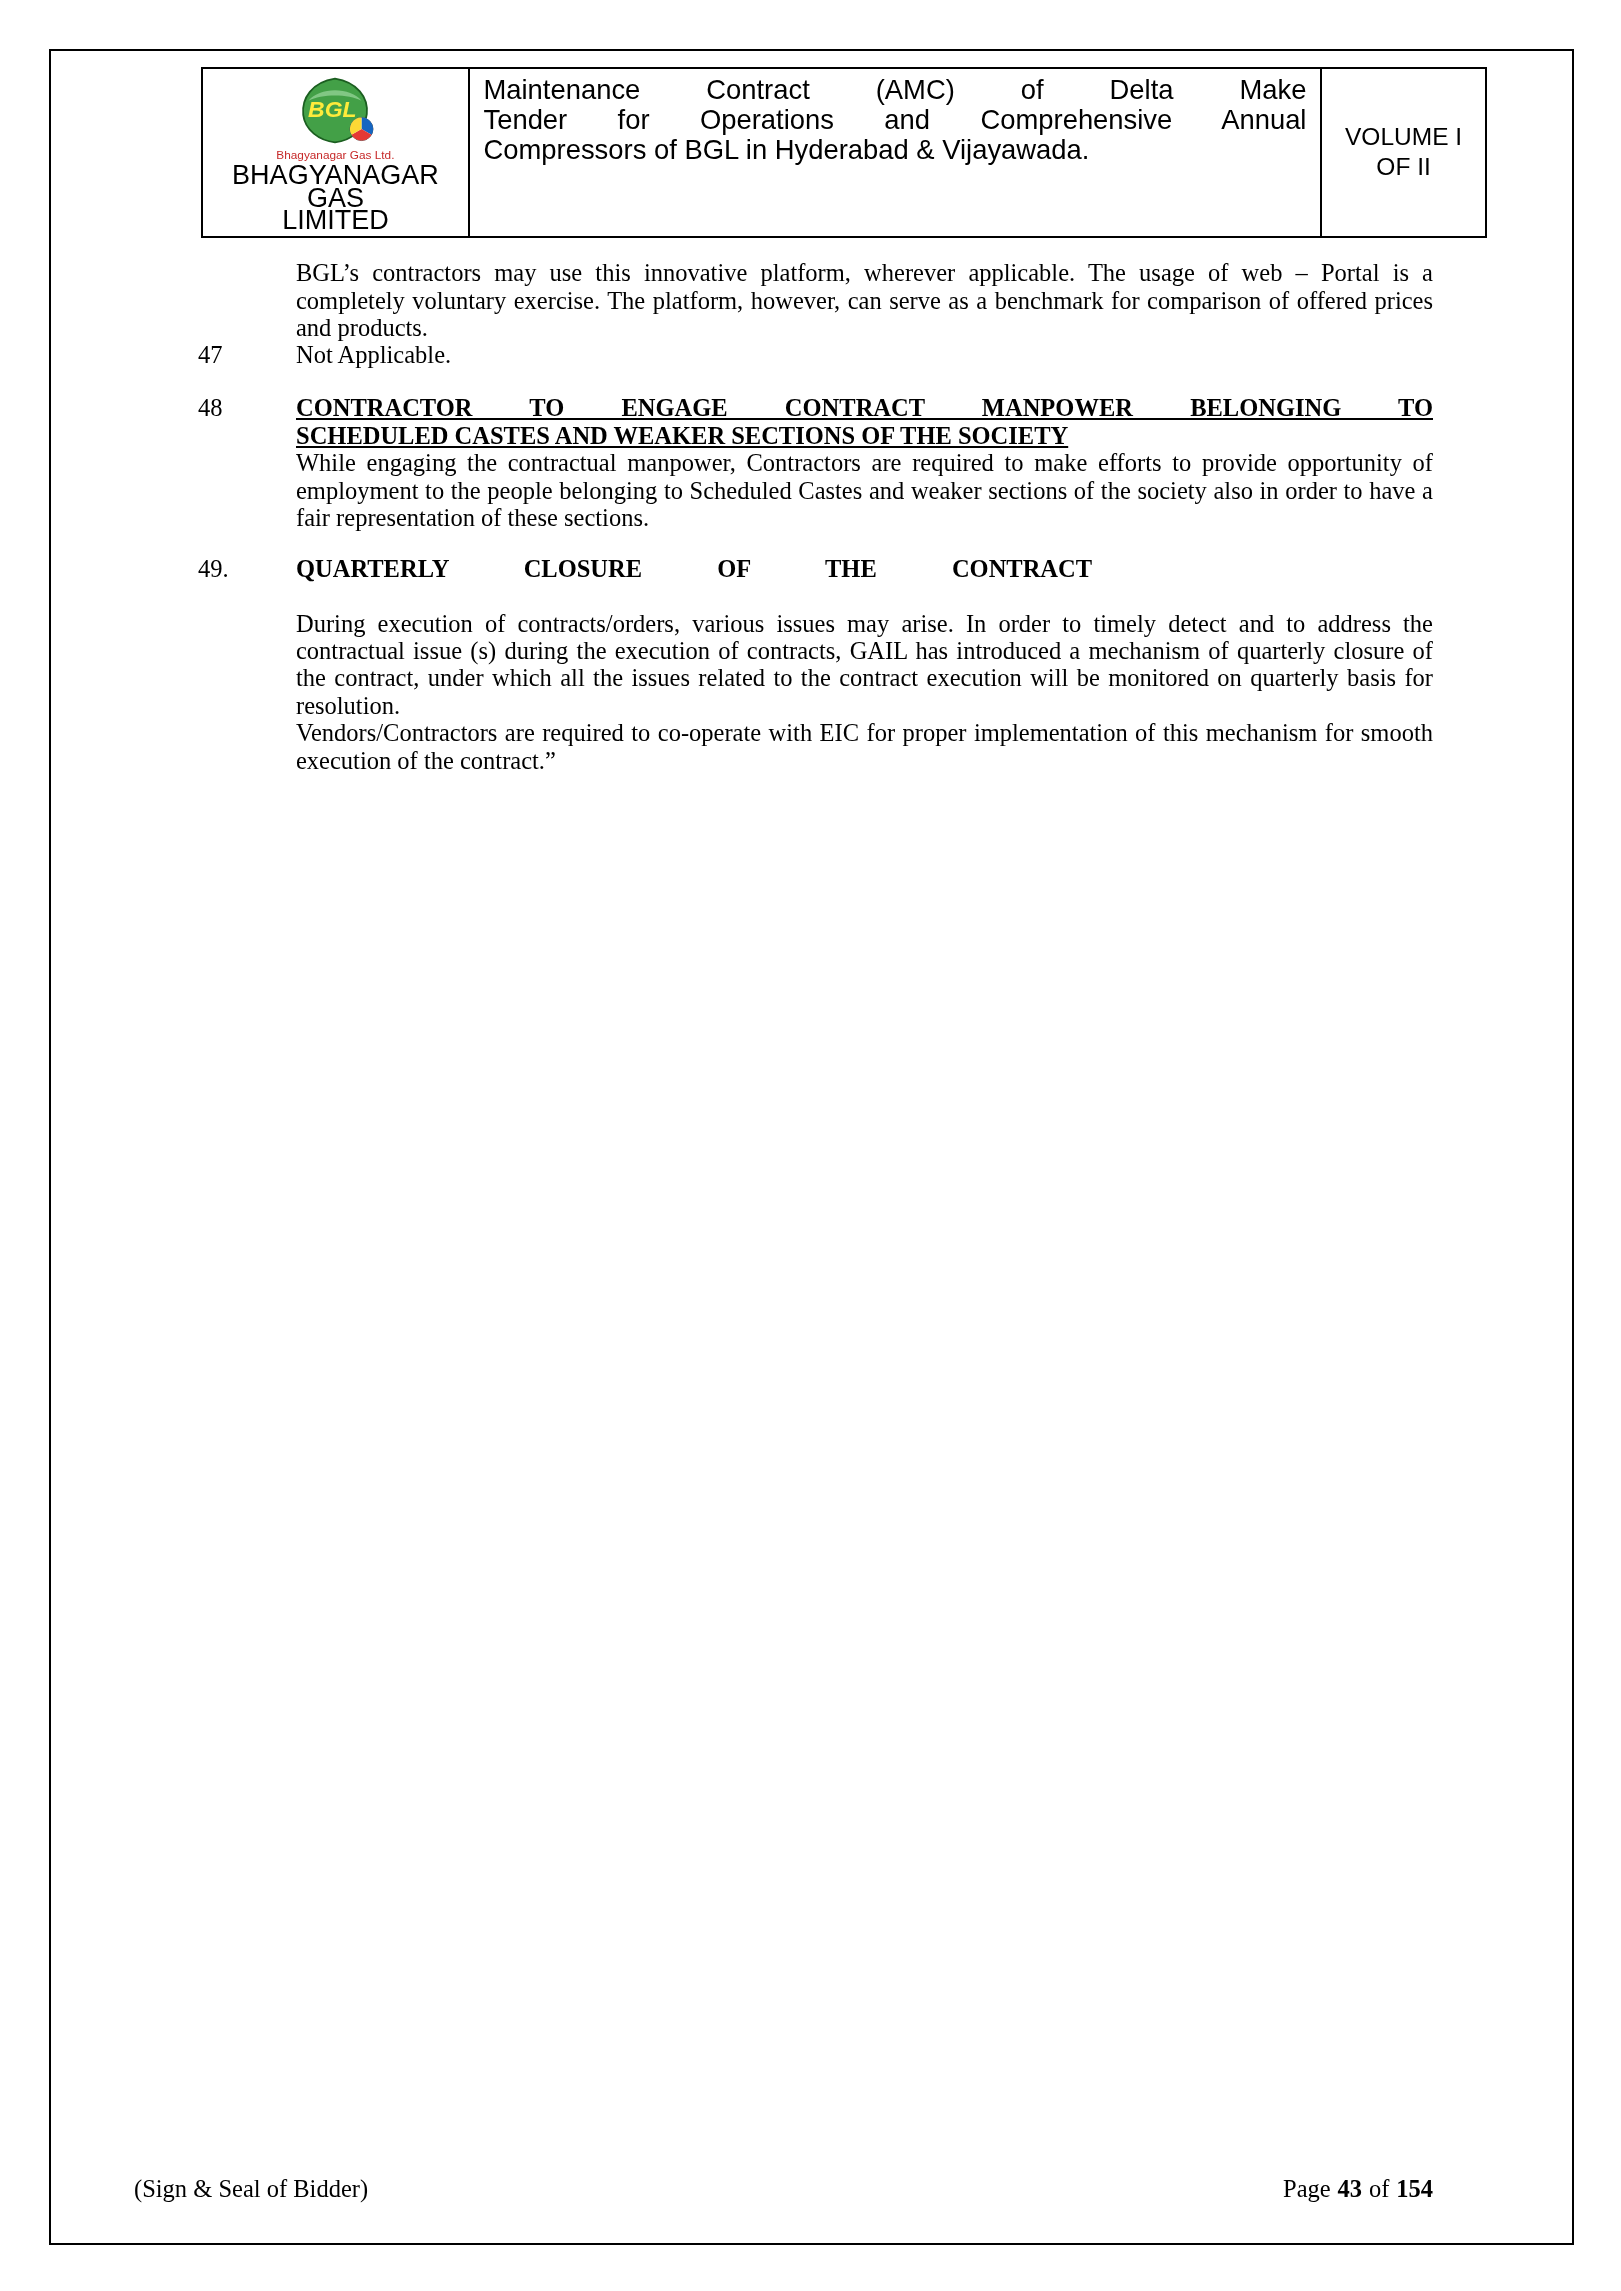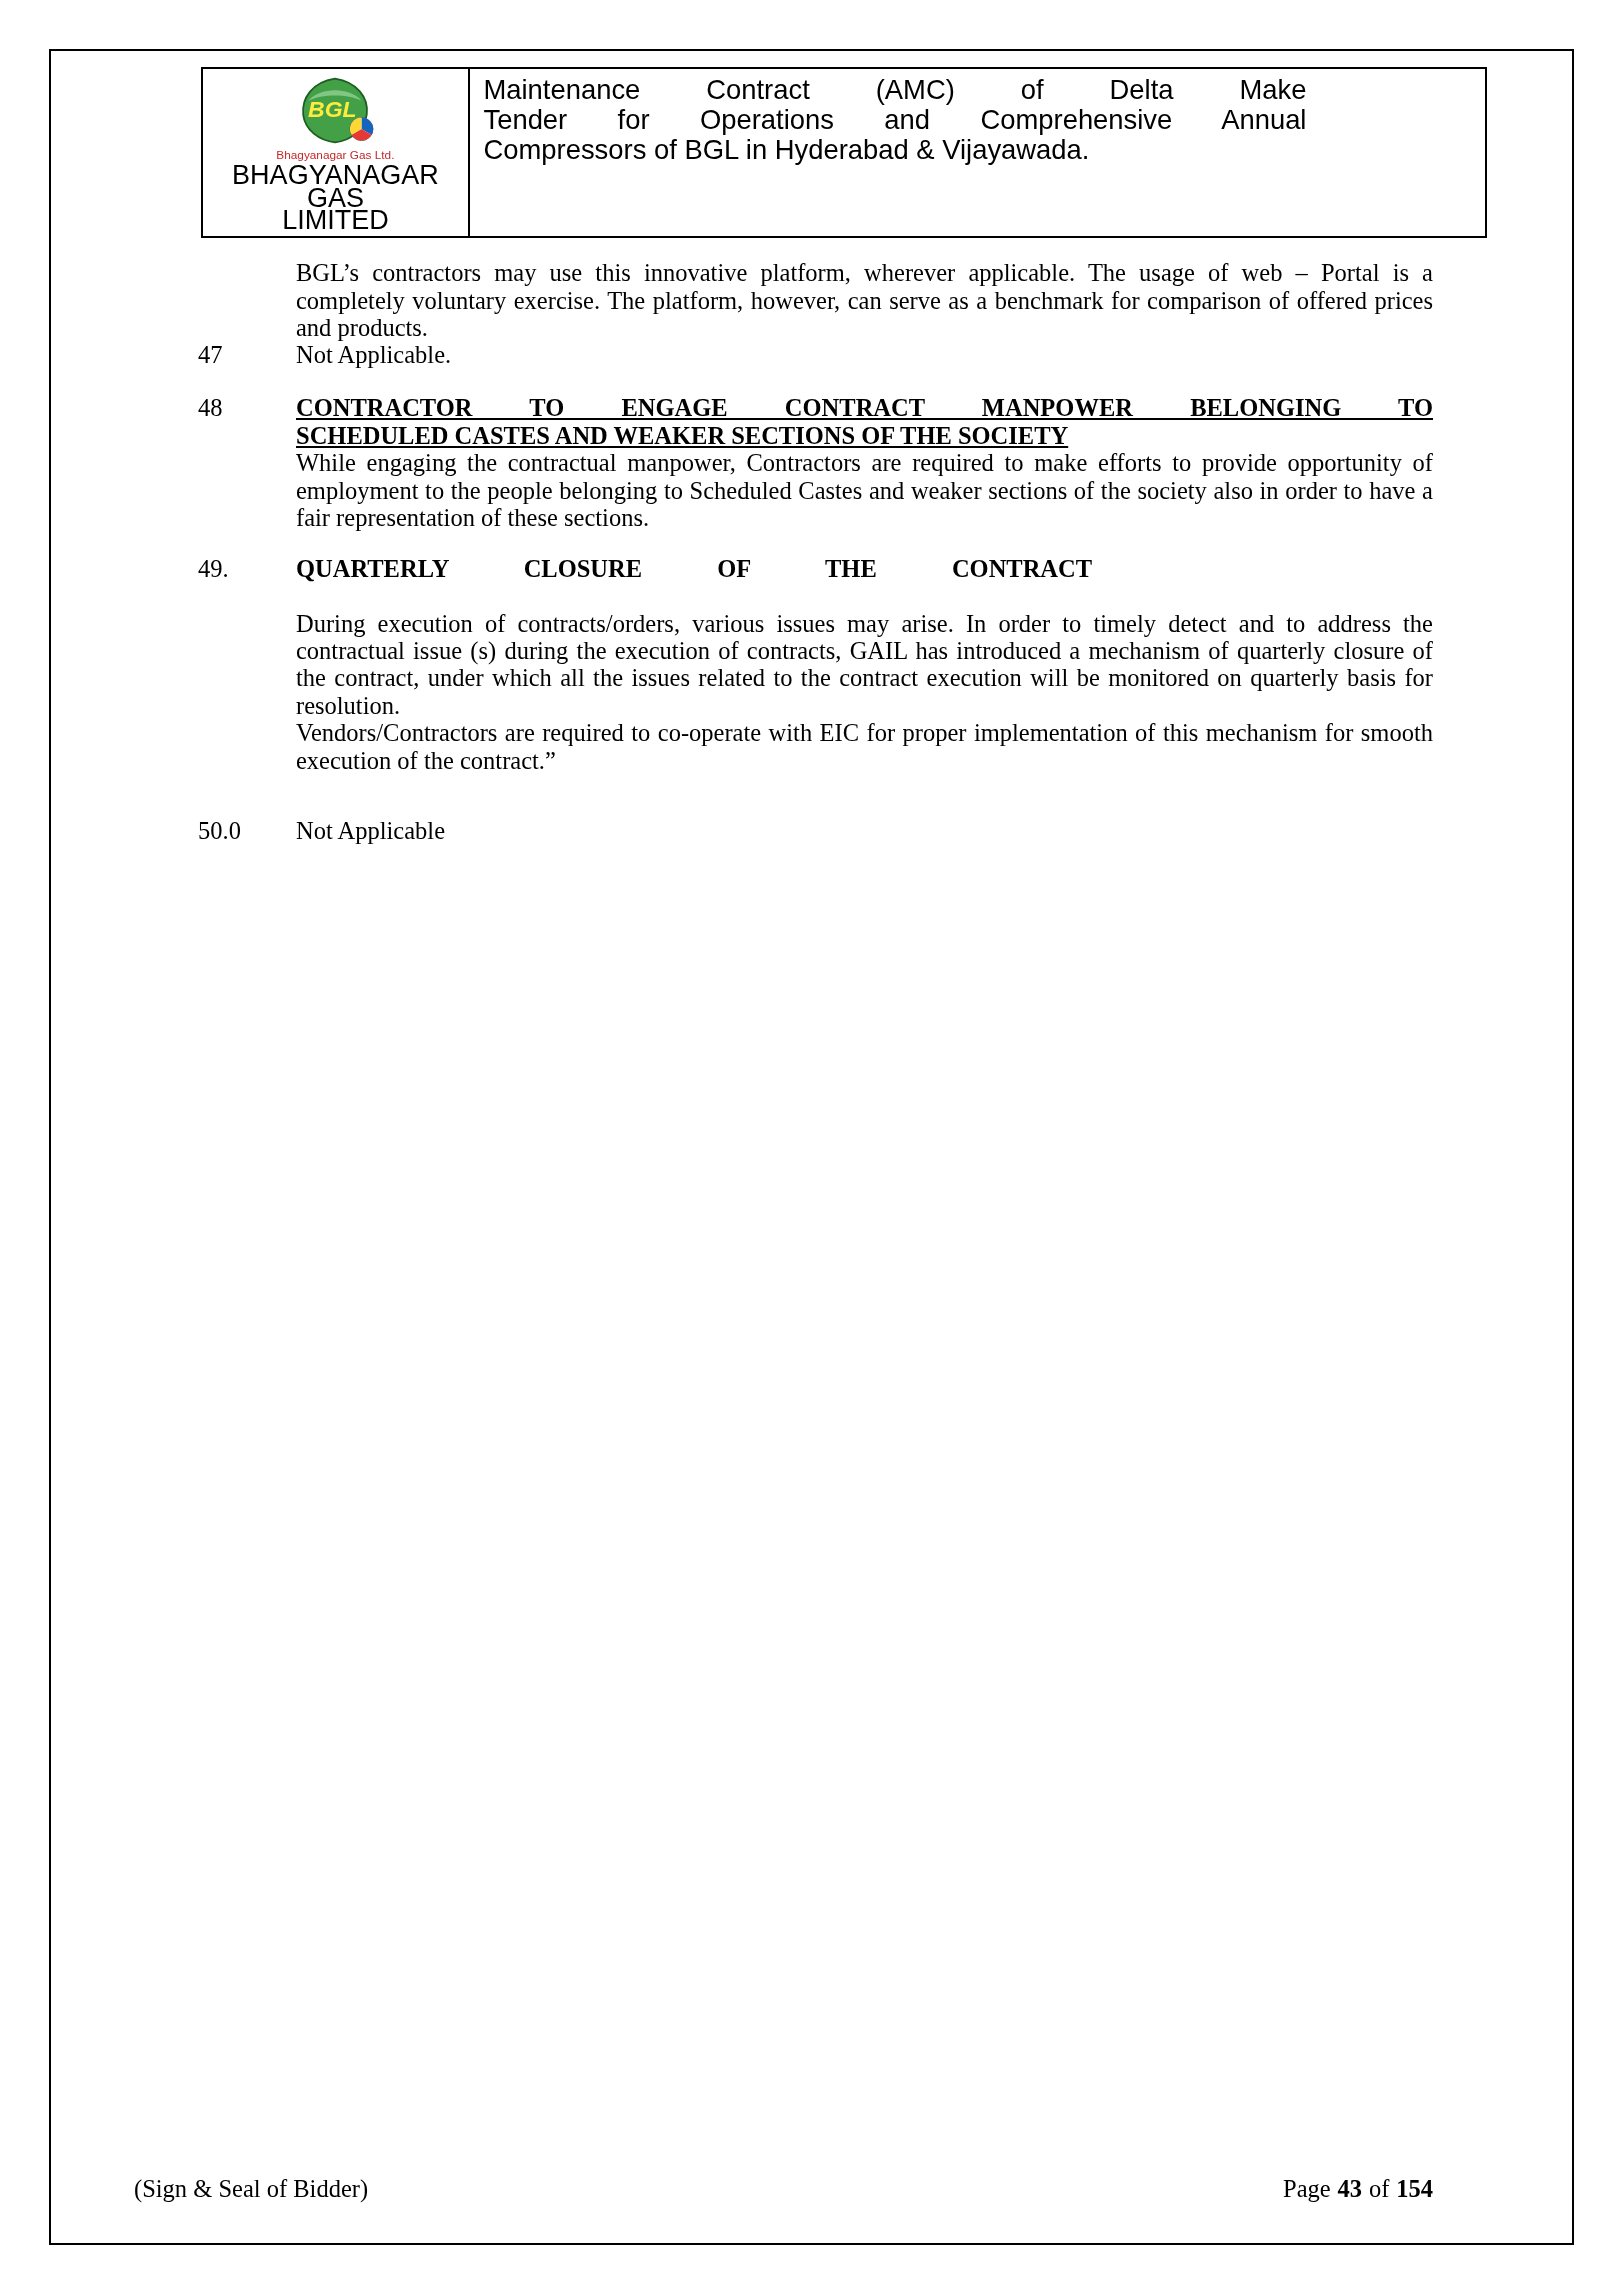--- a/index.html
+++ b/index.html
@@ -111,20 +111,24 @@
           <div>LIMITED</div>
         </div>
       </div>
 
       <div class="cell title-cell">
         <div class="title-line">Maintenance Contract (AMC) of Delta Make</div>
         <div class="title-line">Tender for Operations and Comprehensive Annual</div>
         <div class="title-line natural">Compressors of BGL in Hyderabad &amp; Vijayawada.</div>
       </div>
 
+      <div class="cell volume-cell">
+        <div>VOLUME I</div>
+        <div>OF II</div>
+      </div>
 
     </div>
 
     <div class="doc-body">
 
       <div class="row">
         <div class="num"></div>
         <div class="content justify">BGL’s contractors may use this innovative platform, wherever applicable. The usage of web – Portal is a completely voluntary exercise. The platform, however, can serve as a benchmark for comparison of offered prices and products.</div>
       </div>
 
@@ -146,24 +150,20 @@
 
       <div class="row sec-49">
         <div class="num">49.</div>
         <div class="content">
           <div class="heading-49">QUARTERLY CLOSURE OF THE CONTRACT</div>
           <div class="justify para-49a">During execution of contracts/orders, various issues may arise. In order to timely detect and to address the contractual issue (s) during the execution of contracts, GAIL has introduced a mechanism of quarterly closure of the contract, under which all the issues related to the contract execution will be monitored on quarterly basis for resolution.</div>
           <div class="justify para-49b">Vendors/Contractors are required to co-operate with EIC for proper implementation of this mechanism for smooth execution of the contract.”</div>
         </div>
       </div>
 
-      <div class="row sec-50">
-        <div class="num">50.0</div>
-        <div class="content">Not Applicable</div>
-      </div>
 
     </div>
 
     <div class="doc-footer">
       <div>(Sign &amp; Seal of Bidder)</div>
       <div class="footer-right">
         <span>Page</span>
         <span class="bold">43</span>
         <span>of</span>
         <span class="bold">154</span>

